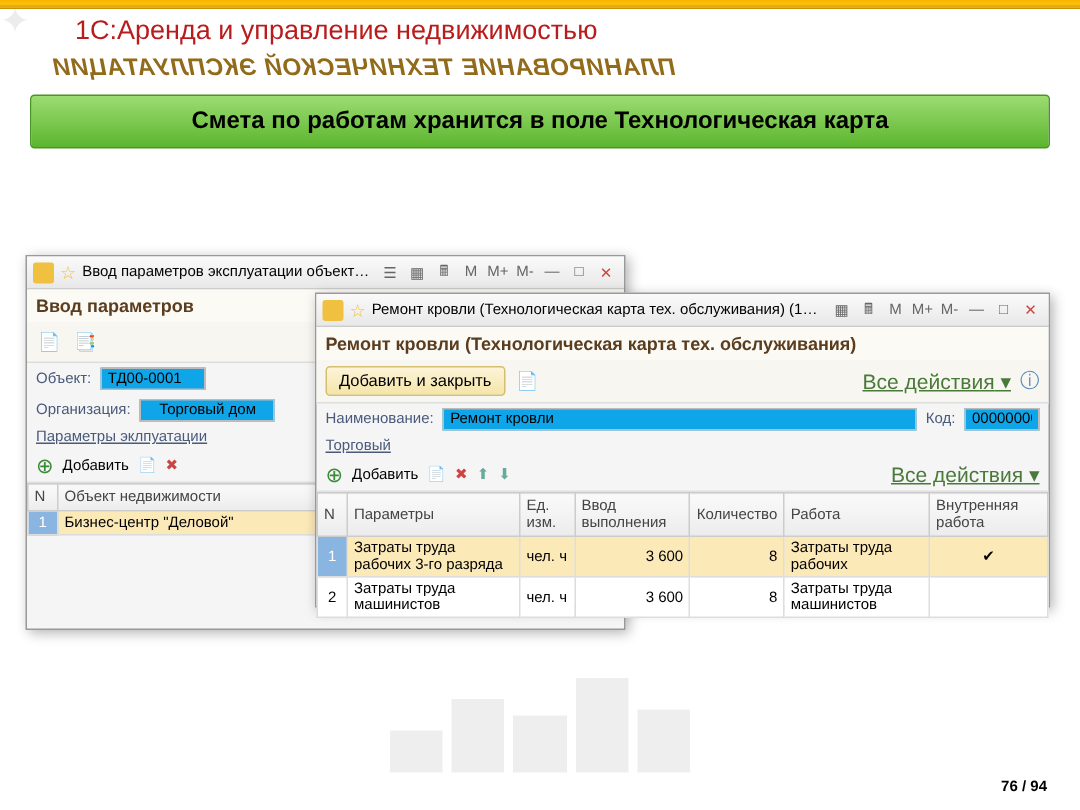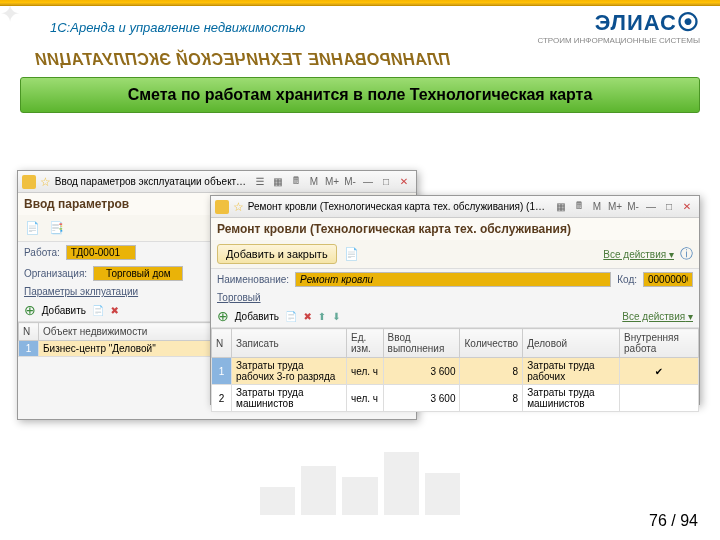--- a/index.html
+++ b/index.html
@@ -1,70 +1,66 @@
 <!DOCTYPE html>
 <html><head>
 <meta charset="utf-8">
 <style>
 *{box-sizing:border-box;margin:0;padding:0;font-family:Arial,sans-serif}
 body{width:720px;height:540px;background:#fff;position:relative;overflow:hidden}
 .header-line{height:6px;background:linear-gradient(to bottom,#f7b500 0%,#ffc107 50%,#d4a017 100%);border-bottom:1px solid #c99200}
 .header{display:flex;justify-content:space-between;align-items:center;padding:4px 20px 0 50px}
-.app-title{color:#0369a1;font-size:13px;font-style:italic}
+.app-title{color:#b91c1c;font-size:18px;}
 .logo{text-align:right;font-size:10px;color:#4a6a8a}
 .logo-main{font-size:22px;font-weight:bold;color:#0b4f8f;letter-spacing:1px}
 .logo-sub{color:#888;font-size:8px}
 .section-title{color:#916b1a;font-size:16px;font-style:italic;margin:6px 20px 8px 35px;transform:scaleX(-1);text-align:right;font-weight:bold;letter-spacing:0.5px}
 .green-banner{margin:0 20px;background:linear-gradient(to bottom,#9cdc72 0%,#5cb52e 100%);border:1px solid #4a9624;border-radius:3px;padding:8px;text-align:center;font-size:16px;font-weight:bold}
 .window{position:absolute;background:#f5f5f5;border:1px solid #999;box-shadow:2px 2px 8px rgba(0,0,0,0.3);font-size:11px}
 .win-back{left:17px;top:170px;width:400px;height:250px}
 .win-front{left:210px;top:195px;width:490px;height:210px}
 .titlebar{background:linear-gradient(to bottom,#fafafa,#e8e8e8);height:22px;display:flex;align-items:center;padding:0 4px;border-bottom:1px solid #ccc;font-size:10px;gap:4px}
 .tb-icon{width:14px;height:14px;background:#f0c040;border-radius:2px;display:inline-block}
 .tb-star{color:#f0c040;font-size:12px}
 .tb-title{flex:1;white-space:nowrap;overflow:hidden;text-overflow:ellipsis}
 .tb-tools{display:flex;gap:2px;align-items:center}
 .tb-btn{width:16px;height:14px;display:inline-flex;align-items:center;justify-content:center;font-size:10px;color:#666;cursor:pointer}
 .tb-btn.close{color:#c44}
 .doc-title{color:#5a3c1e;font-size:12px;font-weight:bold;padding:4px 6px;background:#fcfaf5}
 .toolbar{padding:4px 6px;display:flex;gap:6px;align-items:center;background:#f8f6f0;border-bottom:1px solid #ddd}
 .btn-primary{background:linear-gradient(to bottom,#fdf4d9,#f5e5a8);border:1px solid #d4be70;border-radius:3px;padding:3px 8px;font-size:11px;cursor:pointer}
 .btn-icon{width:18px;height:18px;cursor:pointer;display:inline-flex;align-items:center;justify-content:center;font-size:12px}
-.link-action{color:#4a7a3a;font-size:10px;text-decoration:underline;cursor:pointer}
+.link-action{color:#4a7a3a;font-size:14px;text-decoration:underline;cursor:pointer}
 .help-icon{color:#5588bb;font-size:13px;cursor:pointer}
 .field-row{display:flex;gap:6px;align-items:center;padding:3px 6px;font-size:10px}
 .field-label{color:#4a5a7a}
-.field-input{border:1px solid #bbb;padding:1px 4px;font-size:10px;background:#eab308}
+.field-input{border:1px solid #bbb;padding:1px 4px;font-size:10px;background:#0ea5e9}
 .tabs{padding:2px 6px;font-size:10px;color:#4a5a7a;text-decoration:underline}
 .subtoolbar{padding:3px 6px;display:flex;gap:6px;align-items:center;font-size:10px;border-bottom:1px solid #e0e0e0}
 .add-btn{color:#3a8a3a;font-size:14px}
 .spacer{flex:1}
 .data-table{width:100%;border-collapse:collapse;font-size:10px}
 .data-table th{background:linear-gradient(to bottom,#fafafa,#ececec);border:1px solid #ccc;padding:3px 4px;text-align:left;font-weight:normal;color:#444}
 .data-table td{border:1px solid #ddd;padding:2px 4px;background:#fff}
 .data-table tr.sel td{background:#fce9b8}
 .row-num{background:linear-gradient(to bottom,#fafafa,#ececec);text-align:center;width:20px}
 .row-num.sel{background:#8ab5e0 !important;color:#fff}
 .check{text-align:center}
-.page-num{position:absolute;right:22px;bottom:10px;font-size:16px;font-weight:normal}
+.page-num{position:absolute;right:22px;bottom:10px;font-size:10px;font-weight:bold}
 .bg-chart{position:absolute;left:50%;transform:translateX(-50%);bottom:25px;width:200px;height:70px;opacity:0.08;display:flex;align-items:flex-end;gap:6px;z-index:-1}
 .bg-chart div{background:#333;flex:1}
 .corner-art{position:absolute;left:0;top:0;width:40px;height:30px;opacity:0.15;font-size:24px;color:#888}
 </style>
 </head>
 <body>
 
 <div class="corner-art">✦</div>
 <div class="header-line"></div>
 <div class="header">
   <div class="app-title">1С:Аренда и управление недвижимостью</div>
-  <div class="logo">
-    <div class="logo-main"><span>ЭЛИАС</span>⦿</div>
-    <div class="logo-sub">СТРОИМ ИНФОРМАЦИОННЫЕ СИСТЕМЫ</div>
-  </div>
 </div>
 <div class="section-title">ПЛАНИРОВАНИЕ ТЕХНИЧЕСКОЙ ЭКСПЛУАТАЦИИ</div>
 <div class="green-banner">Смета по работам хранится в поле Технологическая карта</div>
 
 <div class="window win-back">
   <div class="titlebar">
     <span class="tb-icon"></span>
     <span class="tb-star">☆</span>
     <span class="tb-title">Ввод параметров эксплуатации объектов ТД00-0001 от 01.01.2014 12:00:00 - Аренда и... (1С:Предприятие)</span>
     <span class="tb-tools">
@@ -78,21 +74,21 @@
       <span class="tb-btn">□</span>
       <span class="tb-btn close">✕</span>
     </span>
   </div>
   <div class="doc-title">Ввод параметров</div>
   <div class="toolbar">
     <span class="btn-icon">📄</span>
     <span class="btn-icon">📑</span>
   </div>
   <div class="field-row">
-    <span class="field-label">Работа:</span>
+    <span class="field-label">Объект:</span>
     <input class="field-input" style="width: 70px;" value="ТД00-0001">
   </div>
   <div class="field-row">
     <span class="field-label">Организация:</span>
     <input class="field-input" style="width: 90px; padding-left: 12px;" value="Торговый дом">
   </div>
   <div class="tabs">Параметры эклпуатации</div>
   <div class="subtoolbar">
     <span class="add-btn">⊕</span>
     <span>Добавить</span>
@@ -132,44 +128,44 @@
   <div class="doc-title">Ремонт кровли (Технологическая карта тех. обслуживания)</div>
   <div class="toolbar">
     <button class="btn-primary">Добавить и закрыть</button>
     <span class="btn-icon">📄</span>
     <span class="spacer"></span>
     <span class="link-action"><span>Все действия</span> ▾</span>
     <span class="help-icon">ⓘ</span>
   </div>
   <div class="field-row">
     <span class="field-label">Наименование:</span>
-    <input class="field-input" style="flex: 1 1 0%; font-style: italic;" value="Ремонт кровли">
+    <input class="field-input" style="flex: 1 1 0%;" value="Ремонт кровли">
     <span class="field-label">Код:</span>
     <input class="field-input" style="width: 50px;" value="000000002">
   </div>
   <div class="tabs">Торговый</div>
   <div class="subtoolbar">
     <span class="add-btn">⊕</span>
     <span>Добавить</span>
     <span>📄</span>
     <span style="color:#c44">✖</span>
     <span style="color:#6a9">⬆</span>
     <span style="color:#6a9">⬇</span>
     <span class="spacer"></span>
     <span class="link-action"><span>Все действия</span> ▾</span>
   </div>
   <table class="data-table">
     <tbody>
         <tr>
       <th class="row-num">N</th>
-      <th>Записать</th>
+      <th>Параметры</th>
       <th>Ед. изм.</th>
       <th>Ввод выполнения</th>
       <th>Количество</th>
-      <th>Деловой</th>
+      <th>Работа</th>
       <th>Внутренняя работа</th>
     </tr>
     <tr class="sel">
       <td class="row-num sel">1</td>
       <td>Затраты труда рабочих 3-го разряда</td>
       <td>чел. ч</td>
       <td style="text-align:right">3 600</td>
       <td style="text-align:right">8</td>
       <td>Затраты труда рабочих</td>
       <td class="check">✔</td>

